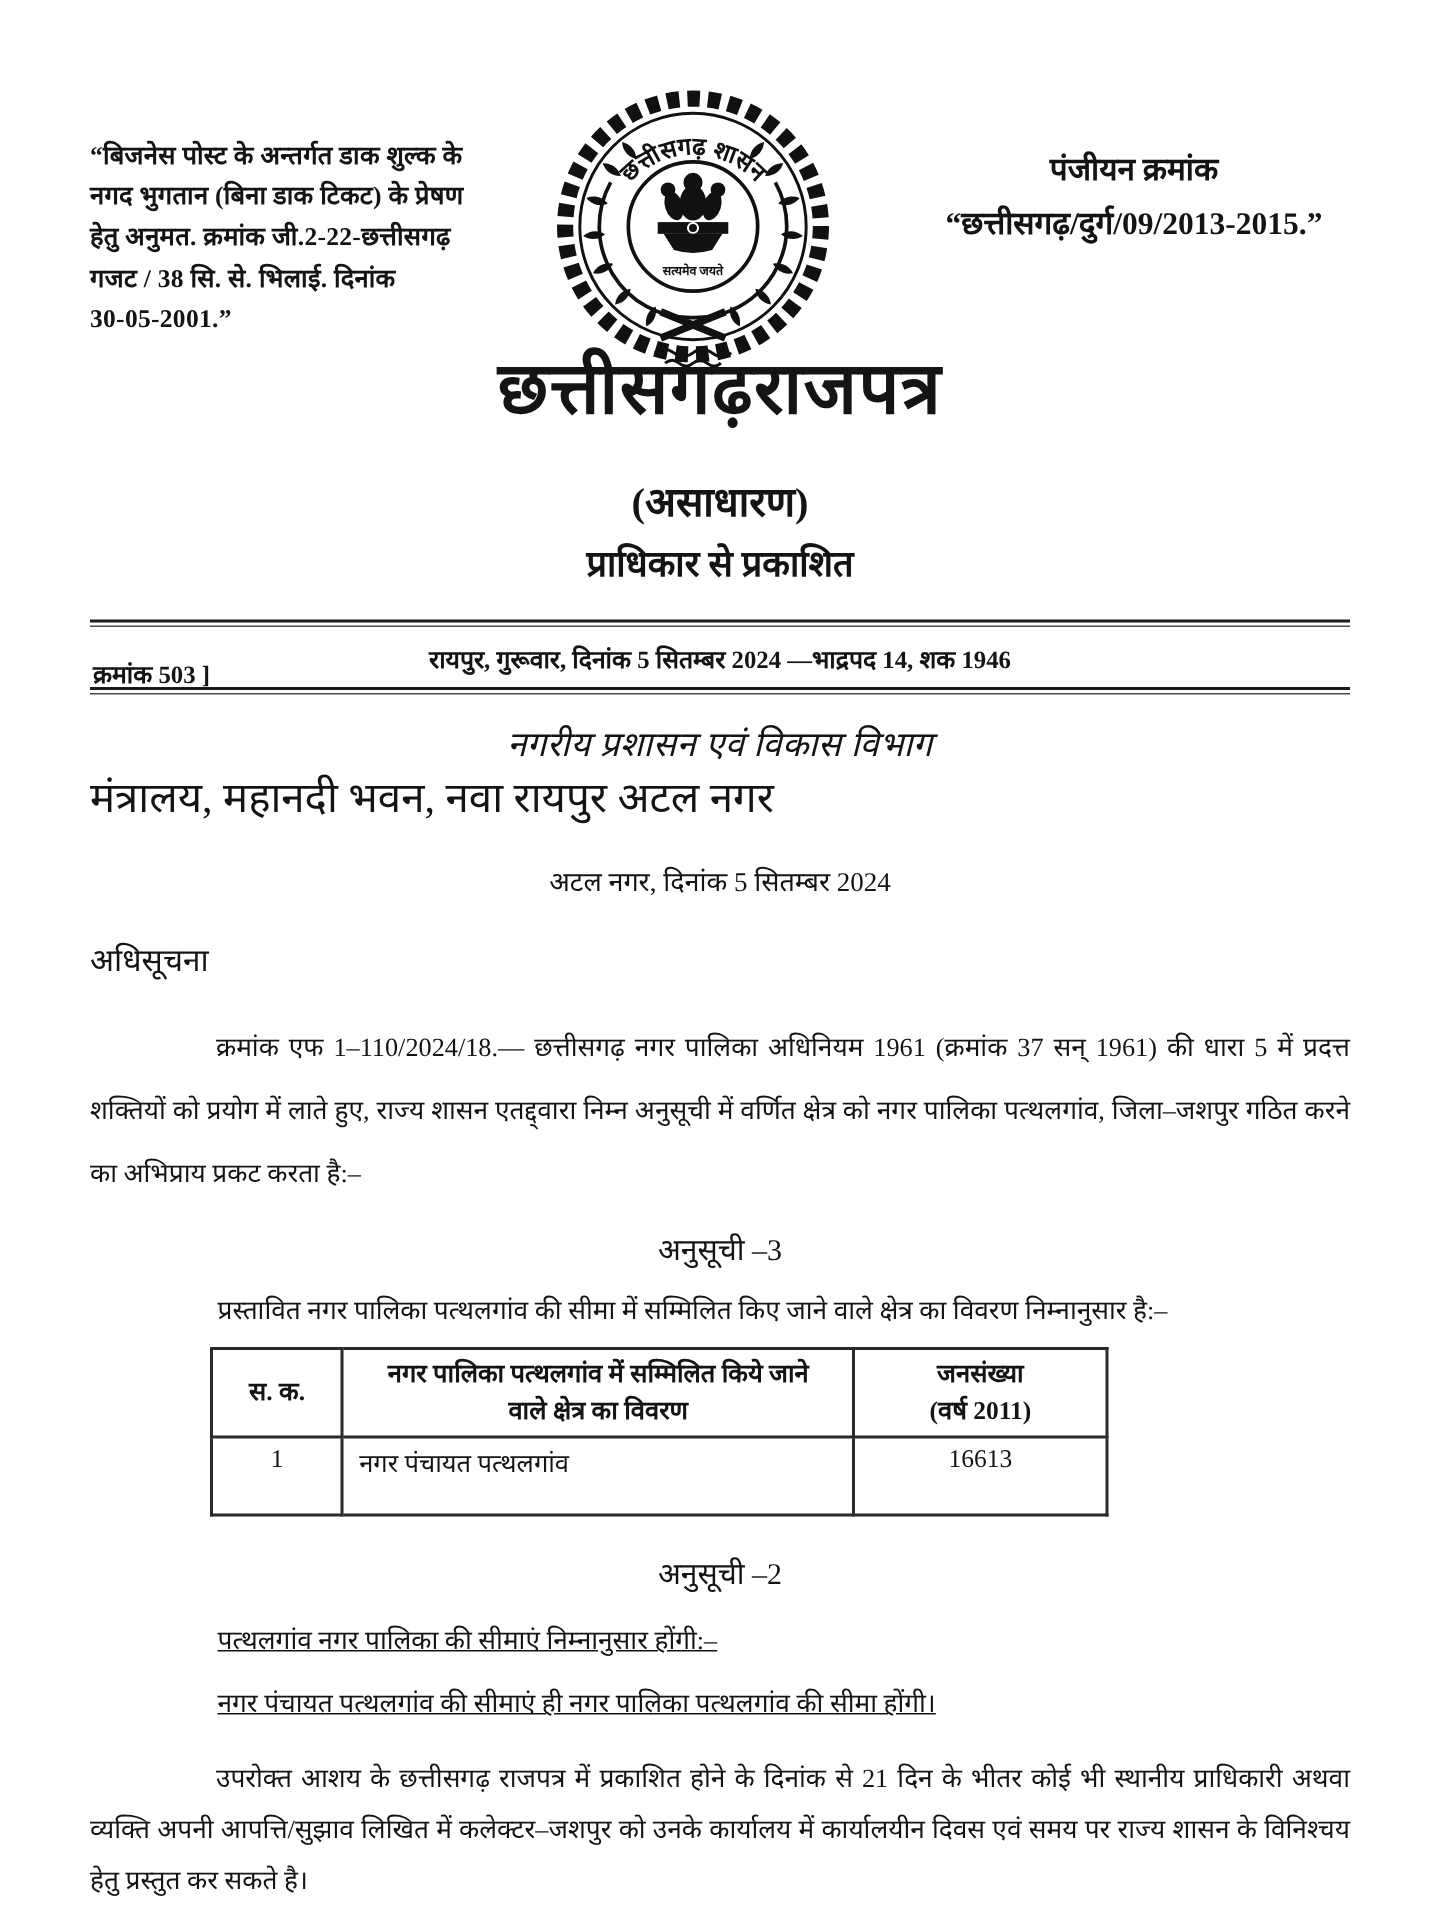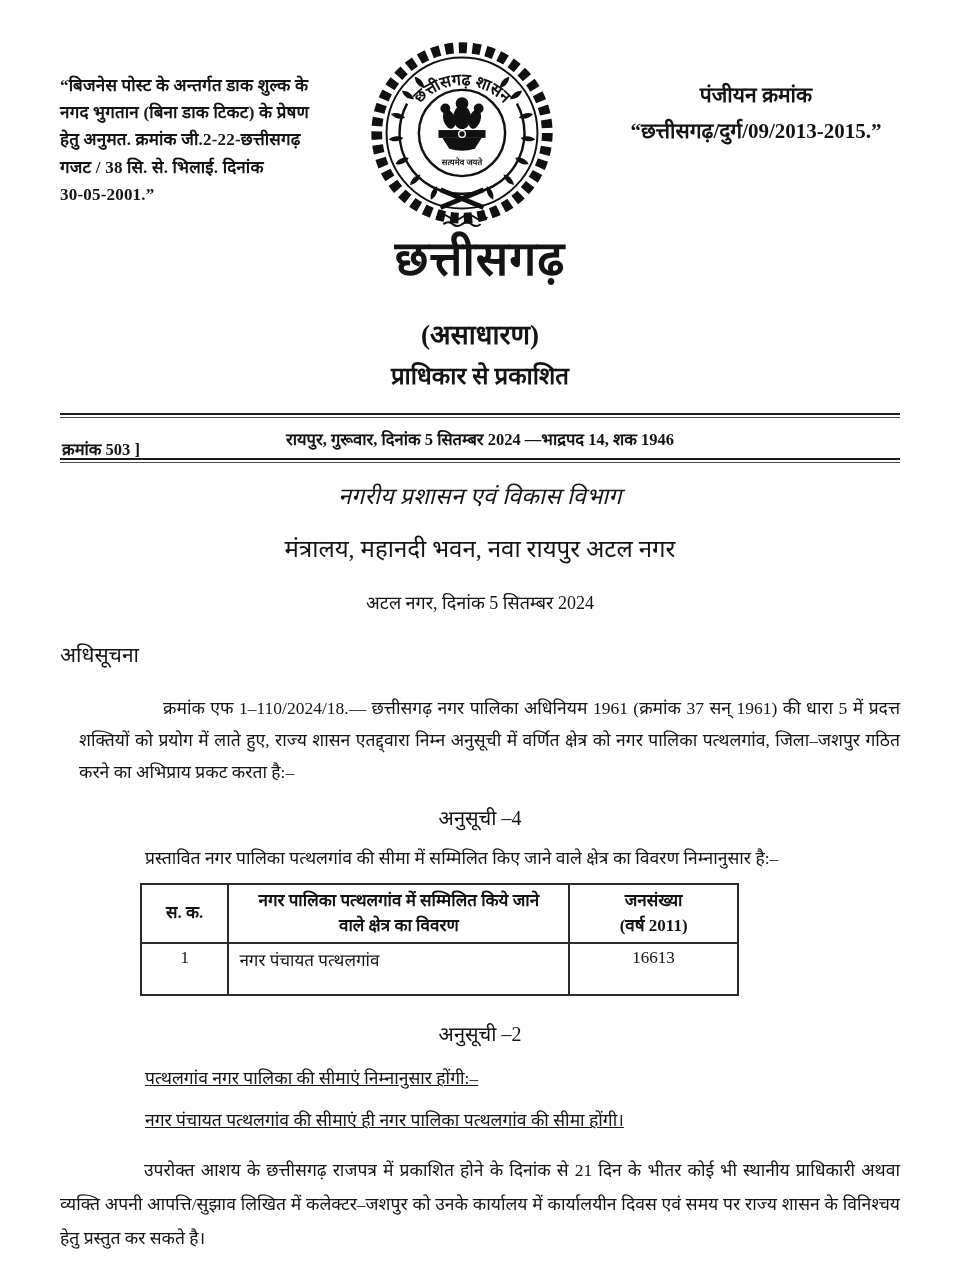--- a/index.html
+++ b/index.html
@@ -10,21 +10,21 @@
     width:960px; height:1280px;
     margin:0 auto;
     background:#ffffff;
     color:#141414;
     padding:0 60px;
     overflow:hidden;
   }
   
   .masthead {
     display:flex; justify-content:space-between; align-items:flex-start;
-    padding-top:32px; height:206px;
+    padding-top:50px; height:206px;
   }
   .postal-notice {
     width:252px; margin-top:40px;
     font-size:17px; font-weight:bold; line-height:1.6;
     letter-spacing:.2px;
   }
   .emblem-wrap { width:196px; margin-top:0; flex:0 0 auto; }
   .registration {
     width:288px; margin-top:46px; text-align:center;
     font-size:21px; font-weight:bold; line-height:1.7;
@@ -51,28 +51,28 @@
   }
   .band-top { margin-top:22px; }
   .dateline-row {
     position:relative; height:40px;
     display:flex; align-items:center; justify-content:center;
     font-size:16.5px; font-weight:bold;
   }
   .issue-no { position:absolute; left:2px; top:19px; }
   
   .dept-line1 { margin-top:16px; text-align:center; font-size:23px; letter-spacing:.3px;font-style:italic; }
-  .dept-line2 { margin-top:20px; text-align:center; font-size:24px; }
+  .dept-line2 { margin-top:0; font-size:28px; }
   .place-date { margin-top:26px; text-align:center; font-size:18px; }
   .notif-heading { margin-top:26px; text-align:left; font-size:21px; font-weight:normal; }
   
   .body-para {
     margin-top:24px;
-    font-size:17.5px; line-height:32px;
-    text-align:justify; text-indent:84px;margin-left:19px;
+    font-size:17.5px; line-height:42px;
+    text-align:justify; text-indent:84px;
   }
   .schedule-heading { margin-top:16px; text-align:center; font-size:20px; font-weight:normal; }
   .lead-line { margin-top:14px; margin-left:85px; font-size:17.5px; }
   
   table.schedule {
     margin:14px 0 0 80px;
     width:599px;
     border-collapse:collapse;
     font-size:17px;
   }
@@ -172,39 +172,40 @@
     </div>
 
     <div class="registration">
       <div>पंजीयन क्रमांक</div>
       <div>“छत्तीसगढ़/दुर्ग/09/2013-2015.”</div>
     </div>
   </header>
 
   <h1 class="gazette-title">
     <span>छत्तीसगढ़</span>
+    <span>राजपत्र</span>
   </h1>
   <div class="gazette-subtitle">(असाधारण)</div>
   <div class="published-by">प्राधिकार से प्रकाशित</div>
 
   <div class="rule-double band-top"></div>
   <div class="dateline-row">
     <span class="issue-no">क्रमांक 503 ]</span>
     <span>रायपुर, गुरूवार, दिनांक 5 सितम्बर 2024 —भाद्रपद 14, शक 1946</span>
   </div>
   <div class="rule-double"></div>
 
   <div class="dept-line1">नगरीय प्रशासन एवं विकास विभाग</div>
   <div class="dept-line2">मंत्रालय, महानदी भवन, नवा रायपुर अटल नगर</div>
   <div class="place-date">अटल नगर, दिनांक 5 सितम्बर 2024</div>
 
   <h2 class="notif-heading">अधिसूचना</h2>
   <p class="body-para">क्रमांक एफ 1–110/2024/18.— छत्तीसगढ़ नगर पालिका अधिनियम 1961 (क्रमांक 37 सन् 1961) की धारा 5 में प्रदत्त शक्तियों को प्रयोग में लाते हुए, राज्य शासन एतद्द्वारा निम्न अनुसूची में वर्णित क्षेत्र को नगर पालिका पत्थलगांव, जिला–जशपुर गठित करने का अभिप्राय प्रकट करता है:–</p>
 
-  <h3 class="schedule-heading">अनुसूची –4</h3>
+  <h3 class="schedule-heading">अनुसूची –3</h3>
   <p class="lead-line">प्रस्तावित नगर पालिका पत्थलगांव की सीमा में सम्मिलित किए जाने वाले क्षेत्र का विवरण निम्नानुसार है:–</p>
 
   <table class="schedule">
     <thead>
       <tr>
         <th class="c1">स. क.</th>
         <th class="c2 pre">नगर पालिका पत्थलगांव में सम्मिलित किये जाने
 वाले क्षेत्र का विवरण</th>
         <th class="c3 pre">जनसंख्या
 (वर्ष 2011)</th>

